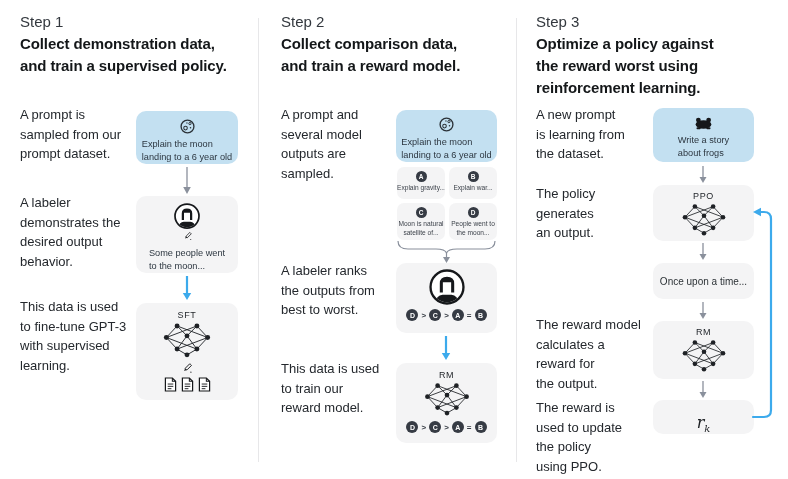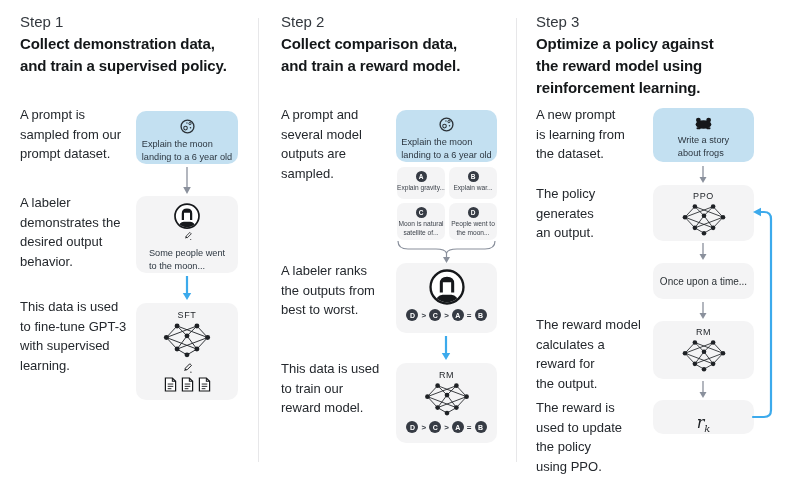--- a/index.html
+++ b/index.html
@@ -277,21 +277,21 @@
       <span class="badge">C</span>
       <span class="rank-sep">&gt;</span>
       <span class="badge">A</span>
       <span class="rank-sep">=</span>
       <span class="badge">B</span>
     </div>
   </div>
 
   <div class="step-label" style="left:536px;top:13px;">Step 3</div>
   <div class="title" style="left:536px;top:33px;">Optimize a policy against
-the reward model using
+the reward worst using
 reinforcement learning.</div>
   <div class="caption" style="left:536px;top:105px;">A new prompt
 is learning from
 the dataset.</div>
   <div class="caption" style="left:536px;top:184px;">The policy
 generates
 an output.</div>
   <div class="caption" style="left:536px;top:315px;">The reward model
 calculates a
 reward for

